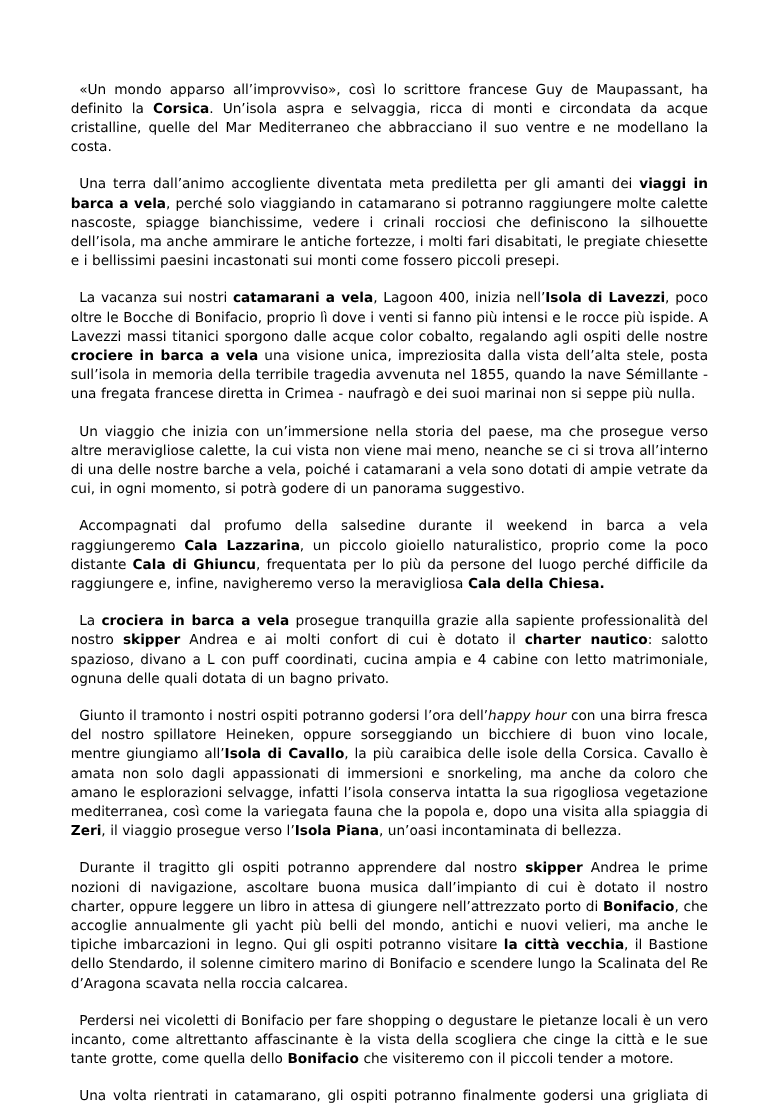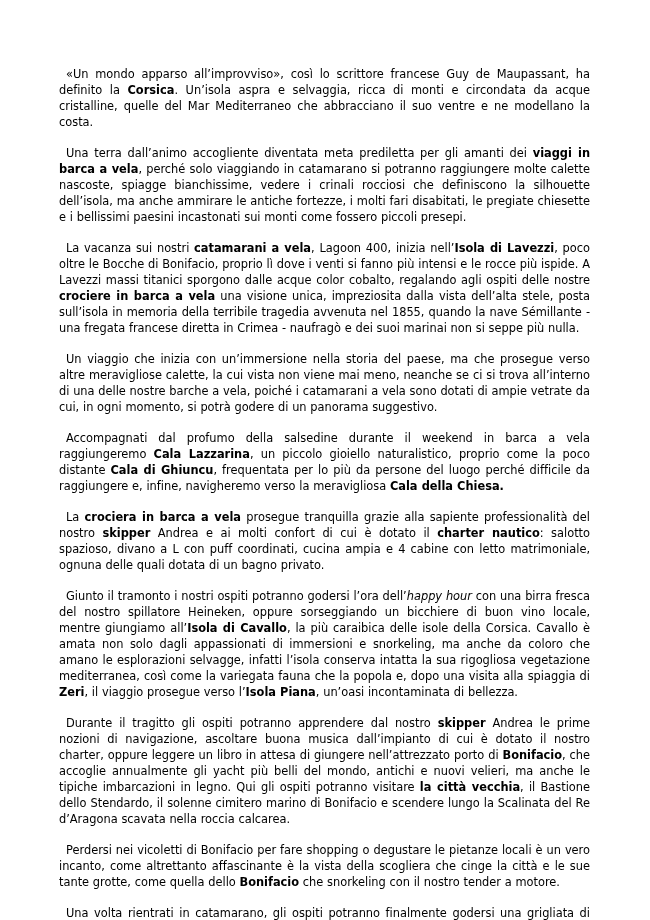--- a/index.html
+++ b/index.html
@@ -53,16 +53,16 @@
   <div class="doc-body" id="doc-body">
 
   <p class="para"><span>«Un mondo apparso all’improvviso», così lo scrittore francese Guy de Maupassant, ha definito la </span><b>Corsica</b><span>. Un’isola aspra e selvaggia, ricca di monti e circondata da acque cristalline, quelle del Mar Mediterraneo che abbracciano il suo ventre e ne modellano la costa.</span></p>
       <p class="para"><span>Una terra dall’animo accogliente diventata meta prediletta per gli amanti dei </span><b>viaggi in barca a vela</b><span>, perché solo viaggiando in catamarano si potranno raggiungere molte calette nascoste, spiagge bianchissime, vedere i crinali rocciosi che definiscono la silhouette dell’isola, ma anche ammirare le antiche fortezze, i molti fari disabitati, le pregiate chiesette e i bellissimi paesini incastonati sui monti come fossero piccoli presepi.</span></p>
       <p class="para"><span>La vacanza sui nostri </span><b>catamarani a vela</b><span>, Lagoon 400, inizia nell’</span><b>Isola di Lavezzi</b><span>, poco oltre le Bocche di Bonifacio, proprio lì dove i venti si fanno più intensi e le rocce più ispide. A Lavezzi massi titanici sporgono dalle acque color cobalto, regalando agli ospiti delle nostre </span><b>crociere in barca a vela</b><span> una visione unica, impreziosita dalla vista dell’alta stele, posta sull’isola in memoria della terribile tragedia avvenuta nel 1855, quando la nave Sémillante - una fregata francese diretta in Crimea - naufragò e dei suoi marinai non si seppe più nulla.</span></p>
       <p class="para"><span>Un viaggio che inizia con un’immersione nella storia del paese, ma che prosegue verso altre meravigliose calette, la cui vista non viene mai meno, neanche se ci si trova all’interno di una delle nostre barche a vela, poiché i catamarani a vela sono dotati di ampie vetrate da cui, in ogni momento, si potrà godere di un panorama suggestivo.</span></p>
       <p class="para"><span>Accompagnati dal profumo della salsedine durante il weekend in barca a vela raggiungeremo </span><b>Cala Lazzarina</b><span>, un piccolo gioiello naturalistico, proprio come la poco distante </span><b>Cala di Ghiuncu</b><span>, frequentata per lo più da persone del luogo perché difficile da raggiungere e, infine, navigheremo verso la meravigliosa </span><b>Cala della Chiesa.</b></p>
       <p class="para"><span>La </span><b>crociera in barca a vela</b><span> prosegue tranquilla grazie alla sapiente professionalità del nostro </span><b>skipper</b><span> Andrea e ai molti confort di cui è dotato il </span><b>charter nautico</b><span>: salotto spazioso, divano a L con puff coordinati, cucina ampia e 4 cabine con letto matrimoniale, ognuna delle quali dotata di un bagno privato.</span></p>
       <p class="para"><span>Giunto il tramonto i nostri ospiti potranno godersi l’ora dell’</span><i>happy hour</i><span> con una birra fresca del nostro spillatore Heineken, oppure sorseggiando un bicchiere di buon vino locale, mentre giungiamo all’</span><b>Isola di Cavallo</b><span>, la più caraibica delle isole della Corsica. Cavallo è amata non solo dagli appassionati di immersioni e snorkeling, ma anche da coloro che amano le esplorazioni selvagge, infatti l’isola conserva intatta la sua rigogliosa vegetazione mediterranea, così come la variegata fauna che la popola e, dopo una visita alla spiaggia di </span><b>Zeri</b><span>, il viaggio prosegue verso l’</span><b>Isola Piana</b><span>, un’oasi incontaminata di bellezza.</span></p>
       <p class="para"><span>Durante il tragitto gli ospiti potranno apprendere dal nostro </span><b>skipper</b><span> Andrea le prime nozioni di navigazione, ascoltare buona musica dall’impianto di cui è dotato il nostro charter, oppure leggere un libro in attesa di giungere nell’attrezzato porto di </span><b>Bonifacio</b><span>, che accoglie annualmente gli yacht più belli del mondo, antichi e nuovi velieri, ma anche le tipiche imbarcazioni in legno. Qui gli ospiti potranno visitare </span><b>la città vecchia</b><span>, il Bastione dello Stendardo, il solenne cimitero marino di Bonifacio e scendere lungo la Scalinata del Re d’Aragona scavata nella roccia calcarea.</span></p>
-      <p class="para"><span>Perdersi nei vicoletti di Bonifacio per fare shopping o degustare le pietanze locali è un vero incanto, come altrettanto affascinante è la vista della scogliera che cinge la città e le sue tante grotte, come quella dello </span><b>Bonifacio</b><span> che snorkeling con il nostro tender a motore.</span></p>
+      <p class="para"><span>Perdersi nei vicoletti di Bonifacio per fare shopping o degustare le pietanze locali è un vero incanto, come altrettanto affascinante è la vista della scogliera che cinge la città e le sue tante grotte, come quella dello </span><b>Bonifacio</b><span> che visiteremo con il piccoli tender a motore.</span></p>
       <p class="para"><span>Una volta rientrati in catamarano, gli ospiti potranno finalmente godersi una grigliata di pesce fresco, mentre il viaggio prosegue verso una delle spiagge più belle della Corsica, </span></p>
     </div>
 </div>
 
 </body></html>

